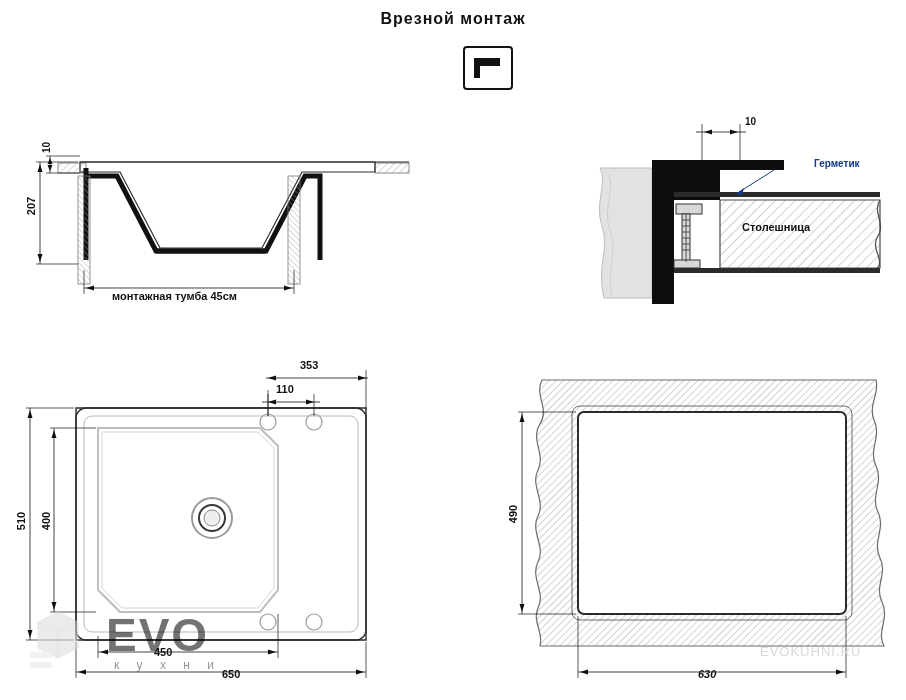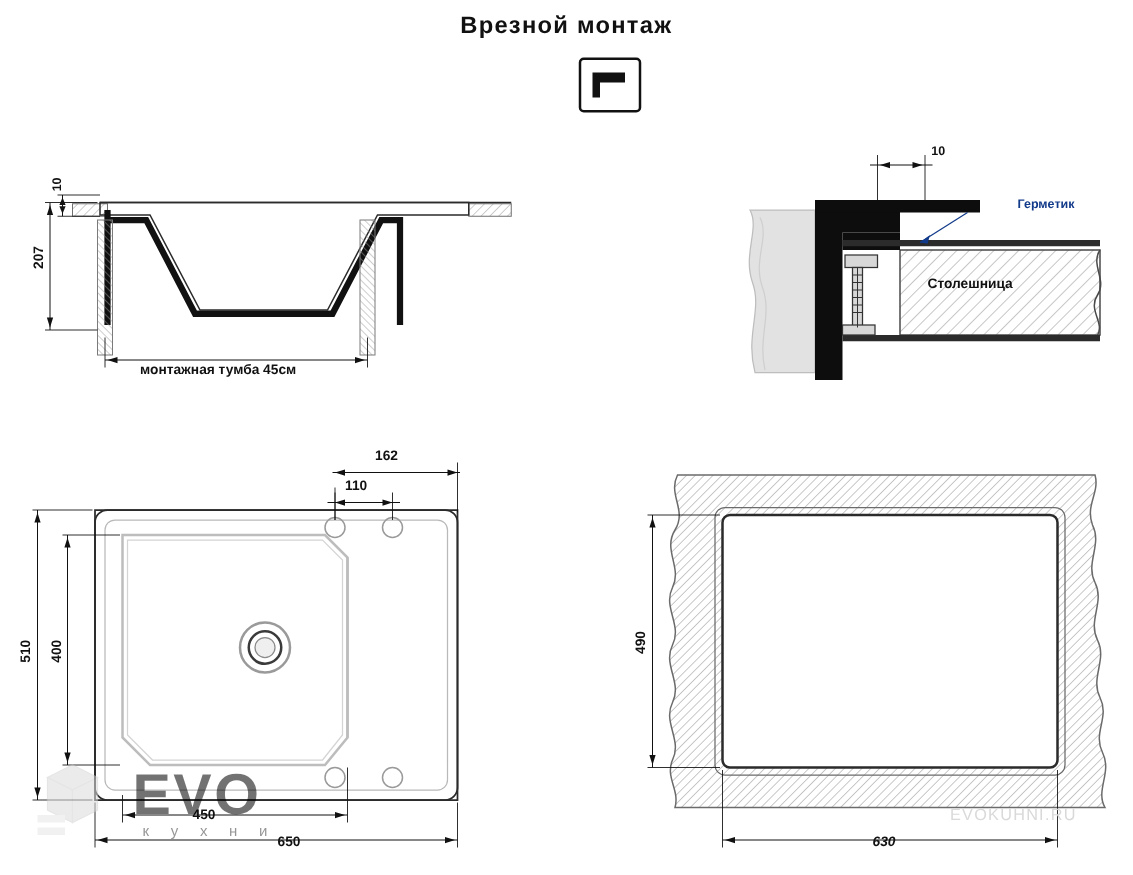--- a/index.html
+++ b/index.html
@@ -18,21 +18,21 @@
     overflow: hidden;
     background: #fff;
   }
   .abs { position: absolute; }
 
   
   #title {
     left: 0; top: 10px;
     width: 906px;
     text-align: center;
-    font-size: 19px;
+    font-size: 16px;
     font-weight: bold;
     letter-spacing: 1px;
     color: #111;
   }
 
   
   #mount-icon {
     left: 463px; top: 46px;
     width: 46px; height: 40px;
     border: 2px solid #111;
@@ -296,21 +296,21 @@
       <line x1="66" y1="292" x2="66" y2="328" stroke="#111" stroke-width="0.7"></line>
       <line x1="356" y1="292" x2="356" y2="328" stroke="#111" stroke-width="0.7"></line>
 
       <line x1="88" y1="302" x2="268" y2="302" stroke="#111" stroke-width="0.8"></line>
       <polygon points="90,302 98,299.5 98,304.5" fill="#111"></polygon>
       <polygon points="266,302 258,299.5 258,304.5" fill="#111"></polygon>
       <line x1="88" y1="286" x2="88" y2="308" stroke="#111" stroke-width="0.7"></line>
       <line x1="268" y1="264" x2="268" y2="308" stroke="#111" stroke-width="0.7"></line>
     </svg>
 
-    <div class="abs dim" style="left:290px; top:9px;">162</div>
+    <div class="abs dim" style="left:290px; top:9px;">353</div>
     <div class="abs dim" style="left:266px; top:33px;text-align:right;">110</div>
     <div class="abs dim rot90" style="left:2px; top:165px;">510</div>
     <div class="abs dim rot90" style="left:27px; top:165px;">400</div>
     <div class="abs dim" style="left:144px; top:296px;">450</div>
     <div class="abs dim" style="left:196px; top:318px;padding-left:16px;">650</div>
   </div>
 
   <div class="abs" style="left:480px; top:350px; width:420px; height:340px;">
     <svg width="420" height="340" viewBox="0 0 420 340">
       <defs>

